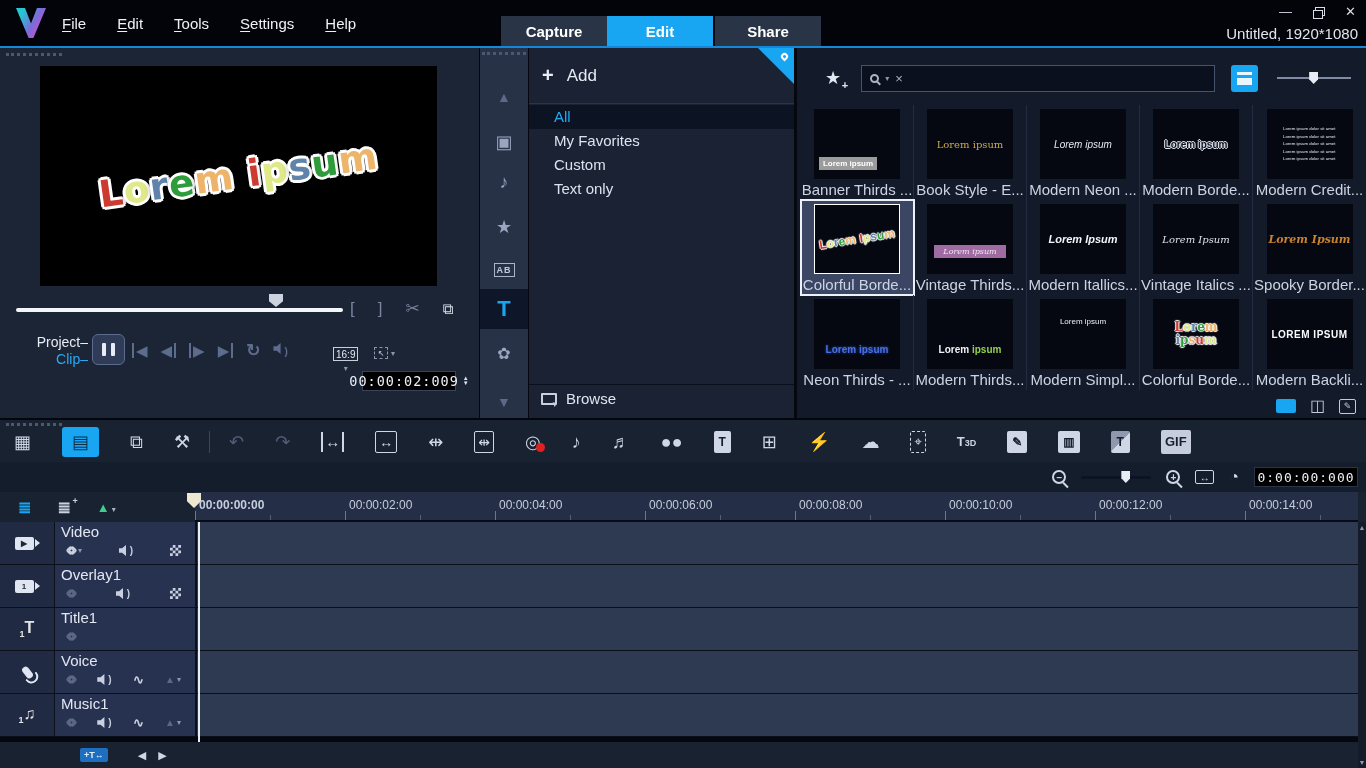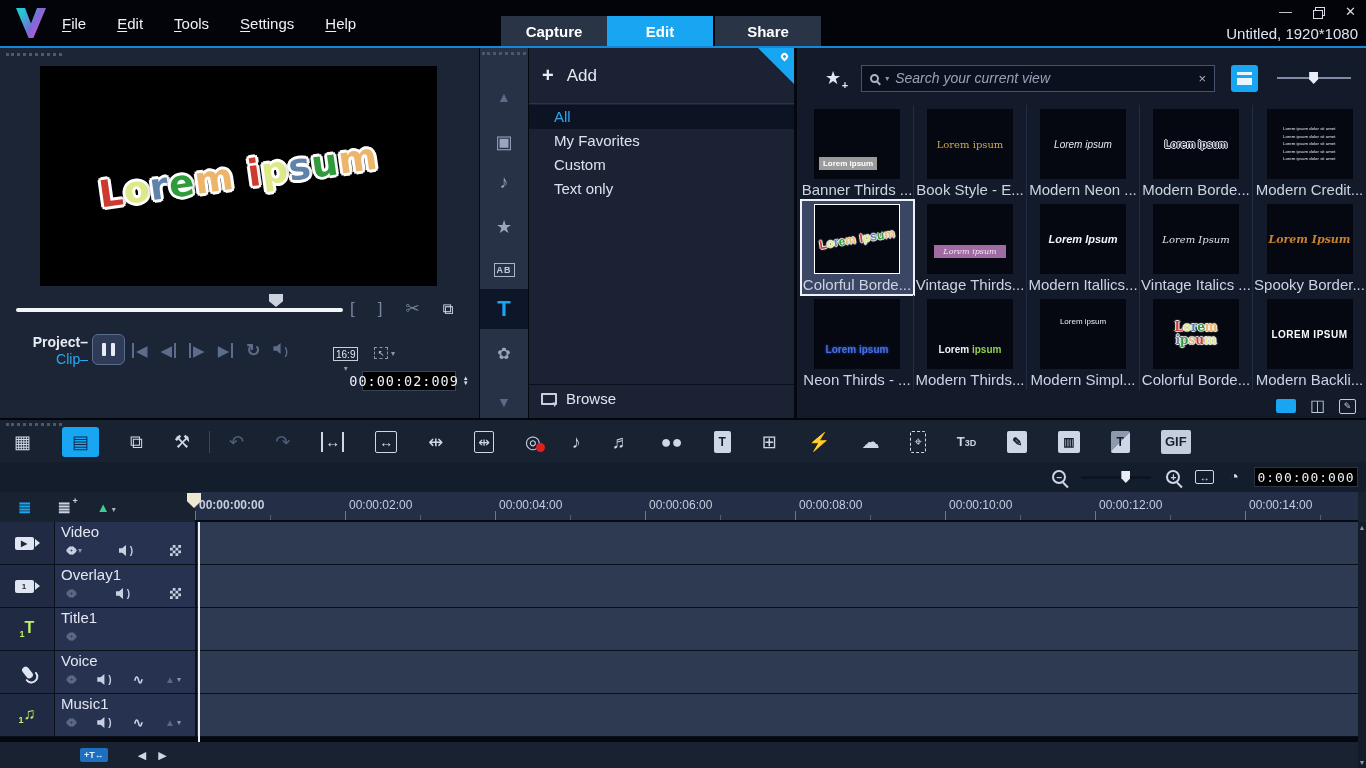--- a/index.html
+++ b/index.html
@@ -37,21 +37,21 @@
       font-weight:bold; font-size:37px; letter-spacing:1px; font-family:"DejaVu Sans", sans-serif;
       text-shadow:-2px -2px 0 #fff,2px -2px 0 #fff,-2px 2px 0 #fff,2px 2px 0 #fff,-3px 0 0 #fff,3px 0 0 #fff,0 -3px 0 #fff,0 3px 0 #fff,0 0 7px rgba(0,0,0,.9); }
   #preview-title .sp { display:inline-block; width:14px; }
   #scrub-track { position:absolute; left:16px; top:260px; width:327px; height:4px; background:#f2f5fa; border-radius:2px; }
   #scrub-marker { position:absolute; left:269px; top:246px; width:14px; height:13px; background:#ccd3df;
       clip-path:polygon(0 0,100% 0,100% 55%,50% 100%,0 55%); }
   #trim-row { position:absolute; left:350px; top:250px; display:flex; gap:23px; align-items:center;
       color:#79859f; font-size:17px; }
   #trim-row .grab { color:#d8dee9; font-size:15px; }
   #mode-col { position:absolute; left:6px; top:286px; width:82px; text-align:right; font-size:14px; line-height:17px; }
-  #mode-col .proj { color:#e8ecf4;font-weight:bold; }
+  #mode-col .proj { color:#e8ecf4; }
   #mode-col .clip { color:#2aa9f2; }
   #pausebtn { position:absolute; left:92px; top:286px; width:33px; height:31px; background:#2f3b57;
       border:1px solid #5b6c8c; border-radius:6px; display:flex; align-items:center; justify-content:center; gap:5px; }
   #pausebtn i { width:4px; height:13px; background:#e8ecf4; border-radius:1px; }
   #transport { position:absolute; left:132px; top:290px; display:flex; gap:13px; align-items:center; height:24px; }
   .tpt { color:#5b6c8c; font-size:15px; line-height:15px; }
   .bar-l { border-left:2px solid currentColor; padding-left:2px; }
   .bar-r { border-right:2px solid currentColor; padding-right:2px; }
   .rpt { font-size:17px; font-weight:bold; }
   .spk { display:inline-block; width:11px; height:12px; background:currentColor;
@@ -213,21 +213,21 @@
   .lk.k2 { margin-left:-5px; }
   .crt { font-style:normal; font-weight:normal; font-size:8px; color:#8b96ad; margin-left:2px; }
   .chk { width:11px; height:11px; background:conic-gradient(currentColor 25%,transparent 0 50%,currentColor 0 75%,transparent 0) 0 0/5.5px 5.5px; }
   .wvf { font-size:13px; font-weight:bold; }
   .fad { font-size:10px; }
   .cam { display:flex; align-items:center; }
   .cb { width:19px; height:13px; background:#dfe6f2; border-radius:2px; color:#1c2638; font-size:8px; font-weight:bold;
       font-style:normal; display:flex; align-items:center; justify-content:center; }
   .cam::after { content:""; width:0; height:0; border-top:4px solid transparent; border-bottom:4px solid transparent;
       border-left:5px solid #dfe6f2; margin-left:1px; }
-  .ttk { color:#bef264; font-size:16px; font-weight:bold; }
+  .ttk { color:#e5e5e5; font-size:16px; font-weight:bold; }
   .ttk sub { font-size:9px; }
   .mic { width:7px; height:13px; background:#dfe6f2; border-radius:4px; transform:rotate(-38deg); position:relative; display:inline-block; }
   .mic::after { content:""; position:absolute; left:-3px; bottom:-6px; width:10px; height:6px; border:2px solid #dfe6f2;
       border-top:none; border-radius:0 0 8px 8px; }
   #vscroll { position:absolute; left:1358px; top:522px; width:8px; height:246px; background:#141b2b; }
   #vscroll .up { position:absolute; left:0; top:2px; width:8px; text-align:center; color:#8d99b0; font-size:7px; }
   #vscroll .dn { position:absolute; left:0; bottom:2px; width:8px; text-align:center; color:#8d99b0; font-size:7px; }
   #bottombar { position:absolute; left:0; top:742px; width:1358px; height:26px; background:#192231; display:flex; align-items:center; }
   #swapbtn { margin-left:80px; height:14px; background:#1e6fc0; border-radius:2px; color:#dff0ff; font-size:9px;
       font-weight:bold; padding:0 4px; display:flex; align-items:center; gap:2px; }
@@ -340,21 +340,20 @@
       <span>Browse</span>
     </div>
   </div>
 
   <div id="gallery">
     <div id="gal-topbar">
       <span class="staradd">★<b>+</b></span>
       <div id="searchbox">
         <span class="mag"></span>
         <span class="caret">▾</span>
-        <input placeholder="Search your current view" style="">
         <span class="clr">×</span>
       </div>
       <span id="listtoggle"></span>
       <div id="galslider">
         <span class="line"></span>
           <span class="knob"></span>
       </div>
     </div>
     <div id="gallery-grid">
         <div class="cell">

